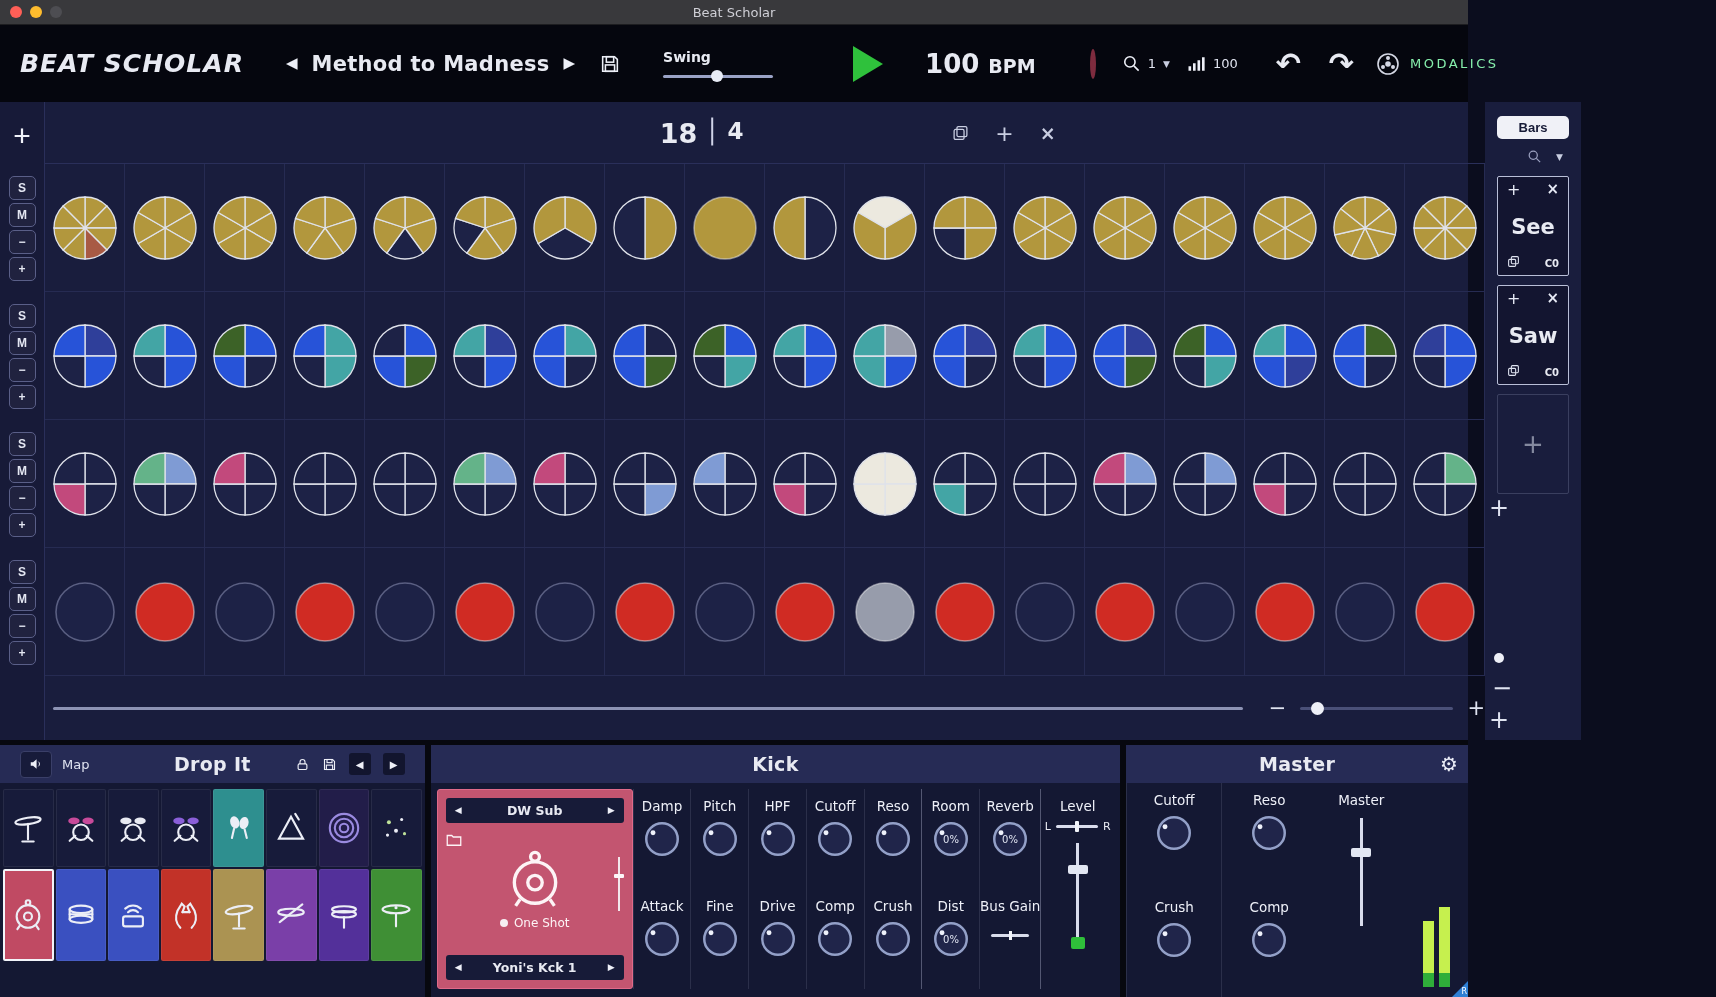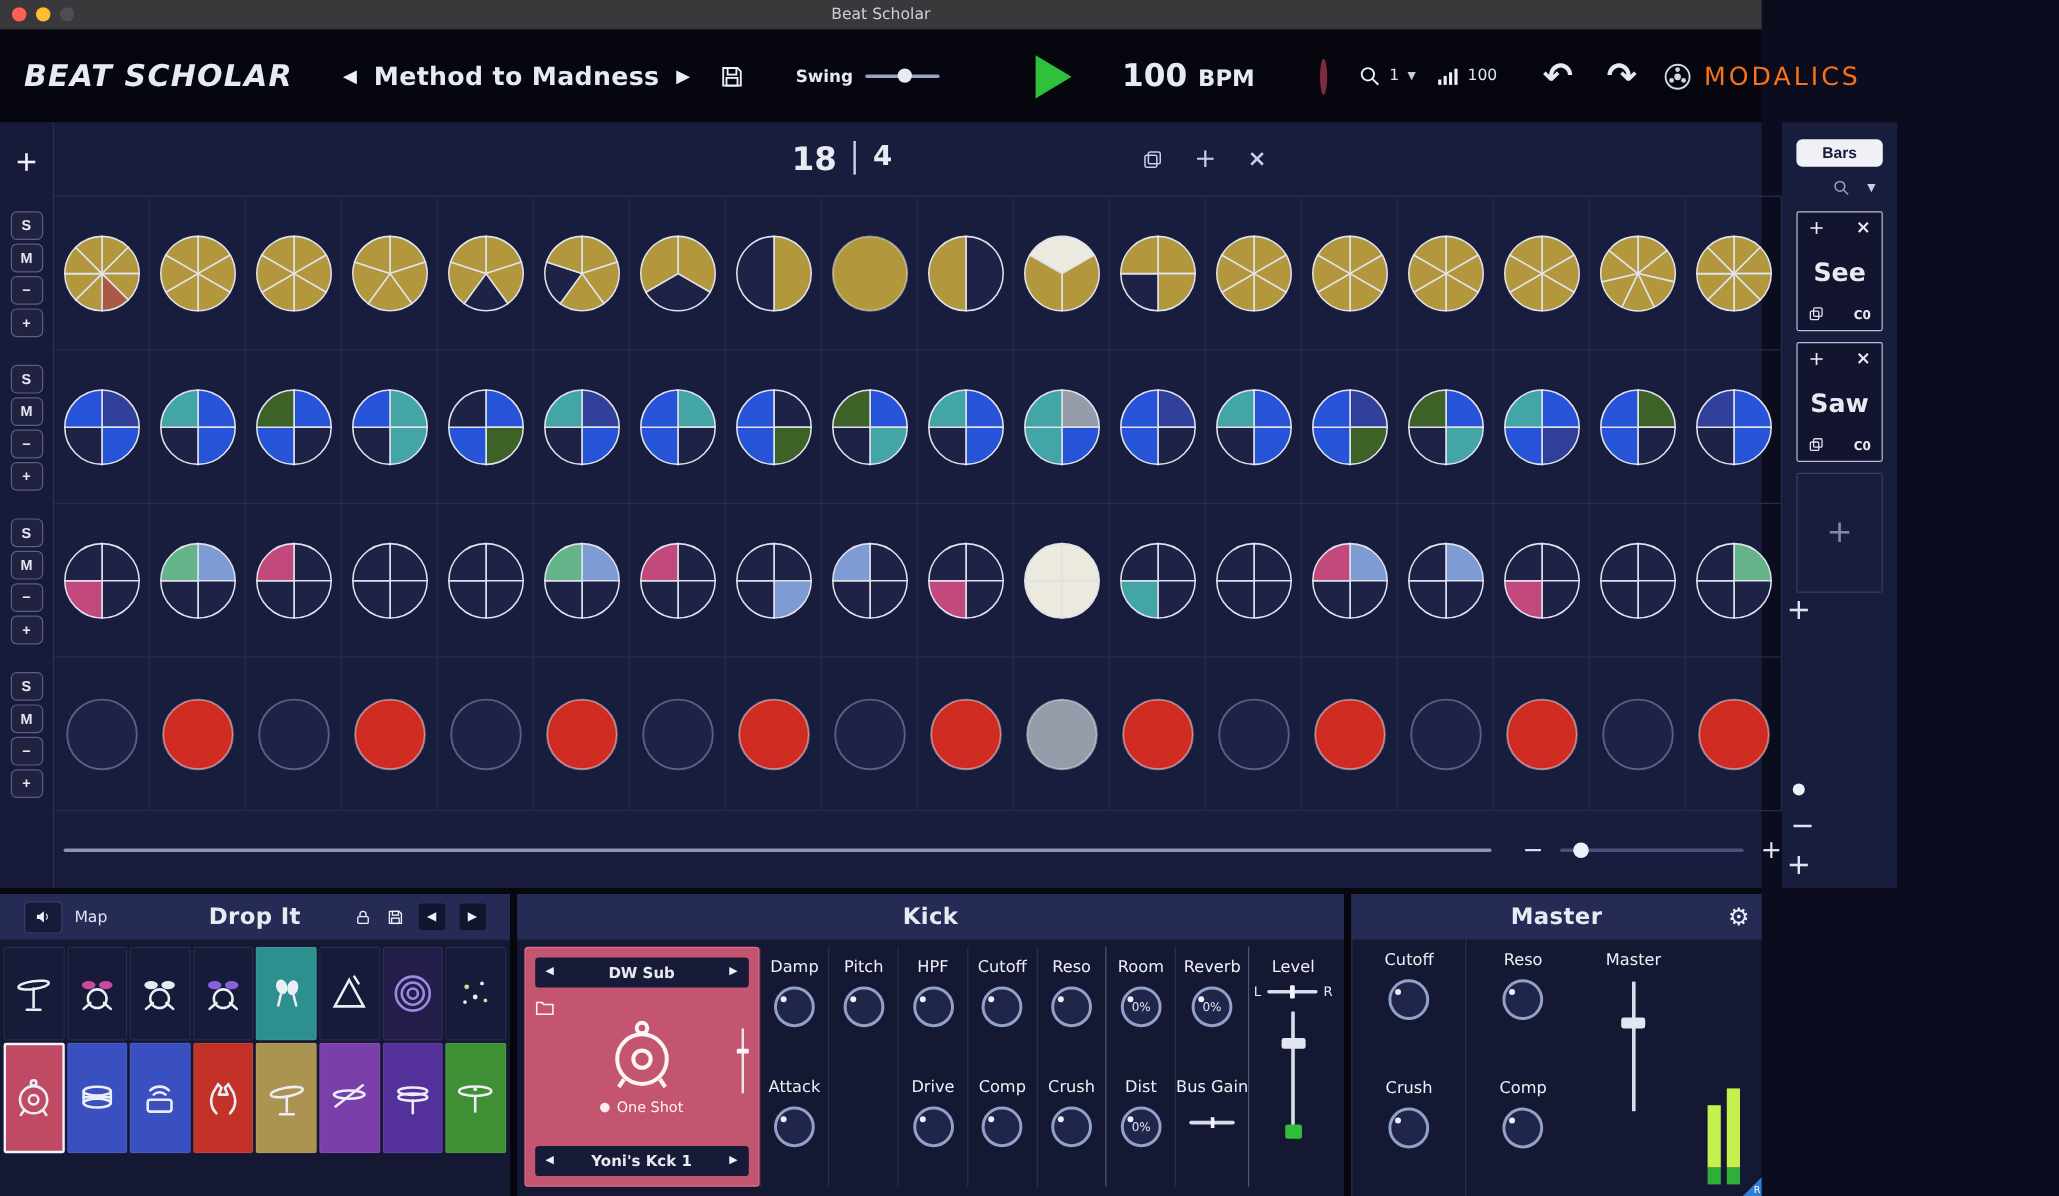--- a/index.html
+++ b/index.html
@@ -14,36 +14,36 @@
   .title-text{position:absolute;left:0;right:0;text-align:center;font-size:13px;color:#cfcfd6}
 
   
   .toolbar{height:77px;background:#05060e;display:flex;align-items:center;flex:0 0 auto;padding:0 20px;gap:16px}
   .logo{font-size:25px;font-weight:800;font-style:italic;letter-spacing:1px;white-space:nowrap;margin-right:26px}
   .nav-group{display:flex;align-items:center;gap:14px;margin-right:8px}
   .tri{color:#eef0f8;font-size:15px;line-height:1;cursor:default}
   .preset{font-size:21px;font-weight:700;letter-spacing:.3px;white-space:nowrap}
   .icon-btn{display:flex;align-items:center;justify-content:center}
   .vdiv{width:2px;height:46px;background:rgba(230,233,245,.85);border-radius:1px}
-  .swing{display:flex;flex-direction:row;align-items:center;gap:10px;width:120px;margin:0 10px}
+  .swing{display:flex;flex-direction:column;align-items:flex-start;gap:10px;width:120px;margin:0 10px}
   .swing-label{font-size:14px;font-weight:600}
   .swing-track{width:110px;height:3px;background:#9aa2c6;border-radius:2px;position:relative}
   .swing-dot{position:absolute;top:-5px;left:44%;width:12px;height:12px;border-radius:50%;background:#e8ebf6}
   .stop-btn{width:33px;height:33px;background:#f2f3f8;border-radius:6px;margin:0 12px}
   .play-btn{width:0;height:0;border-left:30px solid #2fc13c;border-top:18px solid transparent;border-bottom:18px solid transparent;margin:0 14px}
   .bpm{display:flex;align-items:baseline;gap:9px;margin:0 12px}
   .bpm-val{font-size:26px;font-weight:700}
   .bpm-unit{font-size:19px;font-weight:700}
   .rec-btn{width:30px;height:30px;border-radius:50%;background:#d64862;border:3px solid #7e2b3e;margin:0 10px}
   .zoom-group,.vol-group{display:flex;align-items:center;gap:7px}
   .small-num{font-size:13px;color:#dfe2ee}
   .dd{font-size:9px;color:#c8cde0}
   .undo,.redo{font-size:30px;font-weight:700;color:#e8eaf2;line-height:1;margin:0 6px}
   .brand{margin-left:auto;display:flex;align-items:center;gap:10px}
-  .brand-text{font-size:21px;letter-spacing:2.5px;color:#f97316}
+  .brand-text{font-size:13px;letter-spacing:2.5px;color:#86efac}
 
   
   .main{flex:0 0 638px;display:flex;background:#191d3d;position:relative}
   .left-rail{width:78px;background:#171a38;display:flex;flex-direction:column;align-items:center;border-right:1px solid #2a2f5a}
   .add-row-btn{margin:14px auto 0;width:44px;height:40px;border:none;background:transparent;color:#f0f2fa;font-size:30px;font-weight:300;border-radius:6px}
   #row-ctrls{margin-top:8px;width:100%}
   .rc-group{height:128px;display:flex;flex-direction:column;align-items:center;justify-content:center;gap:3px}
   .rc-btn{width:27px;height:24px;background:rgba(255,255,255,.04);border:1px solid #5a5f88;border-radius:5px;color:#e4e7f2;font-size:12px;font-weight:700;line-height:1}
   .center{width:1440px;display:flex;flex-direction:column}
   .grid-header{height:62px;position:relative;border-bottom:1px solid #2a2f5a}
@@ -1082,20 +1082,29 @@
             <div class="kcol">
               <div class="kcell">
                 <div class="klabel">Pitch</div>
                 <div class="knob">
                   <svg width="42" height="42" viewBox="0 0 44 44">
                     <circle cx="22" cy="22" r="16.5" fill="#20254a" stroke="#93a0c8" stroke-width="2.6"></circle>
                     <circle cx="12.6" cy="15.4" r="2.6" fill="#eef1fa"></circle>
                   </svg>
                 </div>
               </div>
+              <div class="kcell">
+                <div class="klabel">Fine</div>
+                <div class="knob">
+                  <svg width="42" height="42" viewBox="0 0 44 44">
+                    <circle cx="22" cy="22" r="16.5" fill="#20254a" stroke="#93a0c8" stroke-width="2.6"></circle>
+                    <circle cx="12.6" cy="15.4" r="2.6" fill="#eef1fa"></circle>
+                  </svg>
+                </div>
+              </div>
             </div>
             <div class="kcol">
               <div class="kcell">
                 <div class="klabel">HPF</div>
                 <div class="knob">
                   <svg width="42" height="42" viewBox="0 0 44 44">
                     <circle cx="22" cy="22" r="16.5" fill="#20254a" stroke="#93a0c8" stroke-width="2.6"></circle>
                     <circle cx="12.6" cy="15.4" r="2.6" fill="#eef1fa"></circle>
                   </svg>
                 </div>

